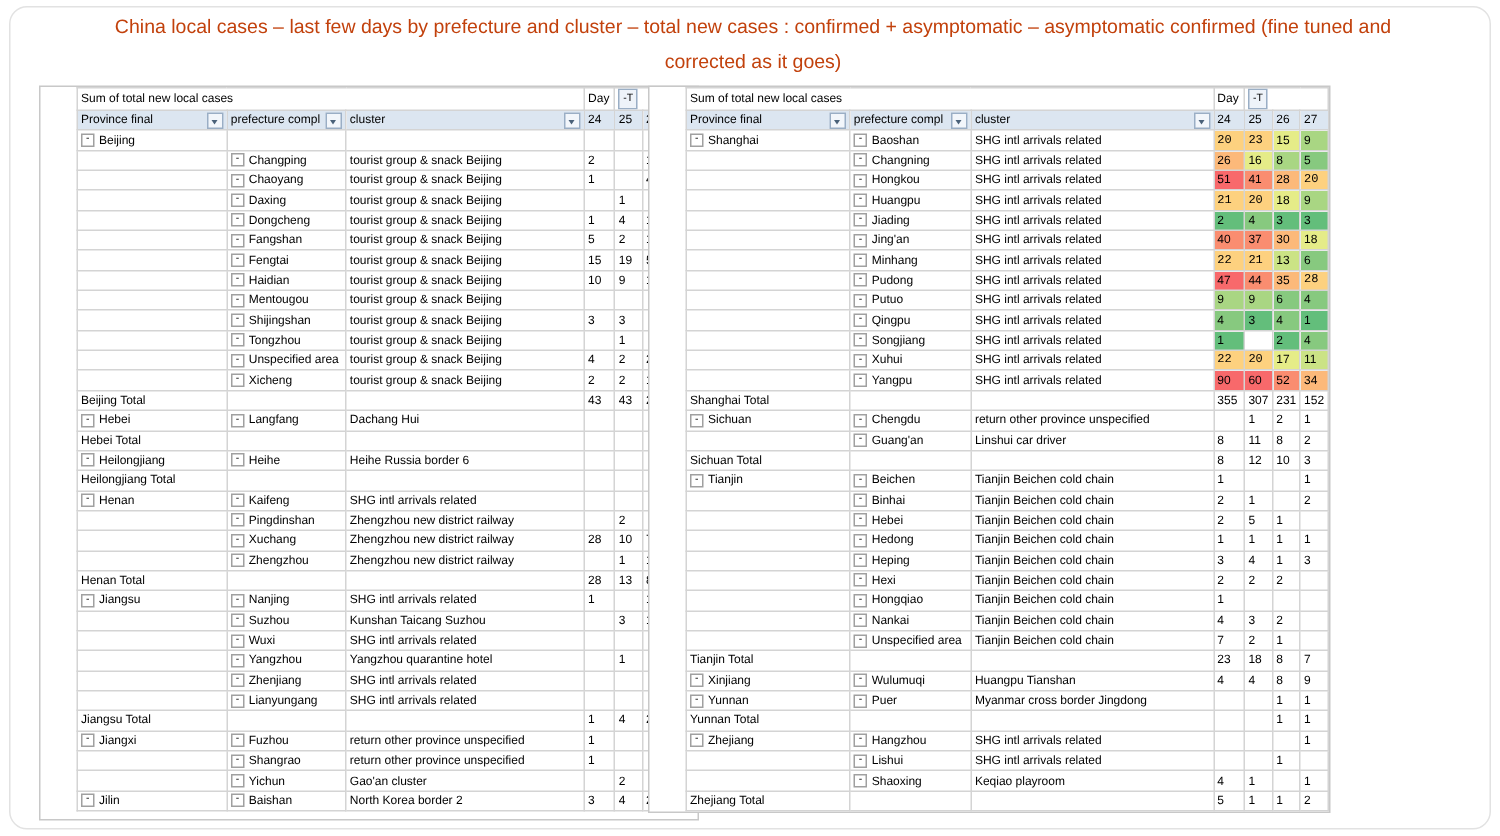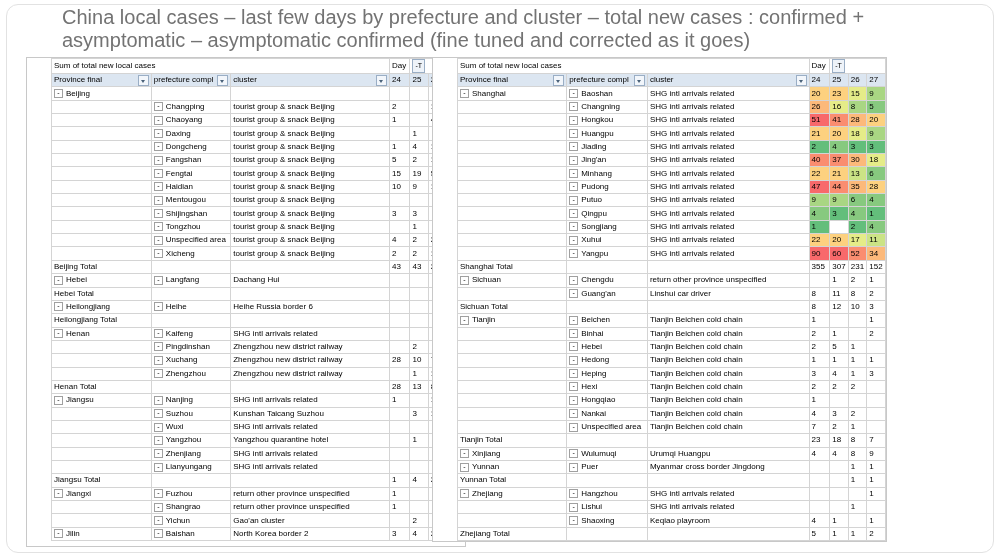--- a/index.html
+++ b/index.html
@@ -18,24 +18,25 @@
   }
   .slide:before{
     content:"";
     position:absolute;left:6px;top:4px;right:6px;bottom:4px;
     border:1px solid #e2e2e2;border-radius:12px;
     pointer-events:none;
   }
   .title{
     position:absolute;
     left:62px;top:6px;width:880px;
-    font-size:20px;
-    color:#737373;
+    font-size:13px;
+    color:#c2410c;
     line-height:23px;
     font-family:"Liberation Sans", sans-serif;
+    text-align:center;
   }
   .pane{
     position:absolute;
     border:1px solid #c8c8c8;
     background:#fff;
     box-sizing:border-box;
   }
   #pane-left{left:26px;top:57px;width:440px;height:490px;}
   #pane-right{left:432px;top:57px;width:455px;height:485px;}
 
@@ -111,21 +112,21 @@
   
   .f-y{background:#ffeb84;}
   .f-g1{background:#63be7b;}
   .f-g2{background:#87c97f;}
   .f-g3{background:#a9d683;}
   .f-g4{background:#cbe385;}
   .f-g5{background:#e5ec88;}
   .f-r1{background:#f8696b;}
   .f-r2{background:#fa8d70;}
   .f-r3{background:#fcb97a;}
-  .f-o{background:#fdd17f;}
+  .f-o{background:#fdd17f;font-family:Liberation Mono, monospace;}
   .f-w{background:#ffffff;}
   .pane-inner{position:absolute;left:0;top:0;right:0;bottom:0;overflow:hidden;padding-left:24px;}
 </style>
 </head>
 <body>
 
 <div class="slide">
 
   <div class="title">China local cases – last few days by prefecture and cluster – total new cases : confirmed + asymptomatic – asymptomatic confirmed (fine tuned and corrected as it goes)</div>
 
@@ -737,21 +738,21 @@
               <td></td>
               <td></td>
               <td class="num f-y">23</td>
               <td class="num f-y">18</td>
               <td class="num f-g3">8</td>
               <td class="num f-y">7</td>
             </tr>
             <tr>
               <td><span class="expand">-</span>Xinjiang</td>
               <td><span class="expand">-</span>Wulumuqi</td>
-              <td>Urumqi Huangpu</td>
+              <td>Huangpu Tianshan</td>
               <td class="num">4</td>
               <td class="num">4</td>
               <td class="num">8</td>
               <td class="num">9</td>
             </tr>
             <tr>
               <td><span class="expand">-</span>Yunnan</td>
               <td><span class="expand">-</span>Puer</td>
               <td>Myanmar cross border Jingdong</td>
               <td class="num"></td>

